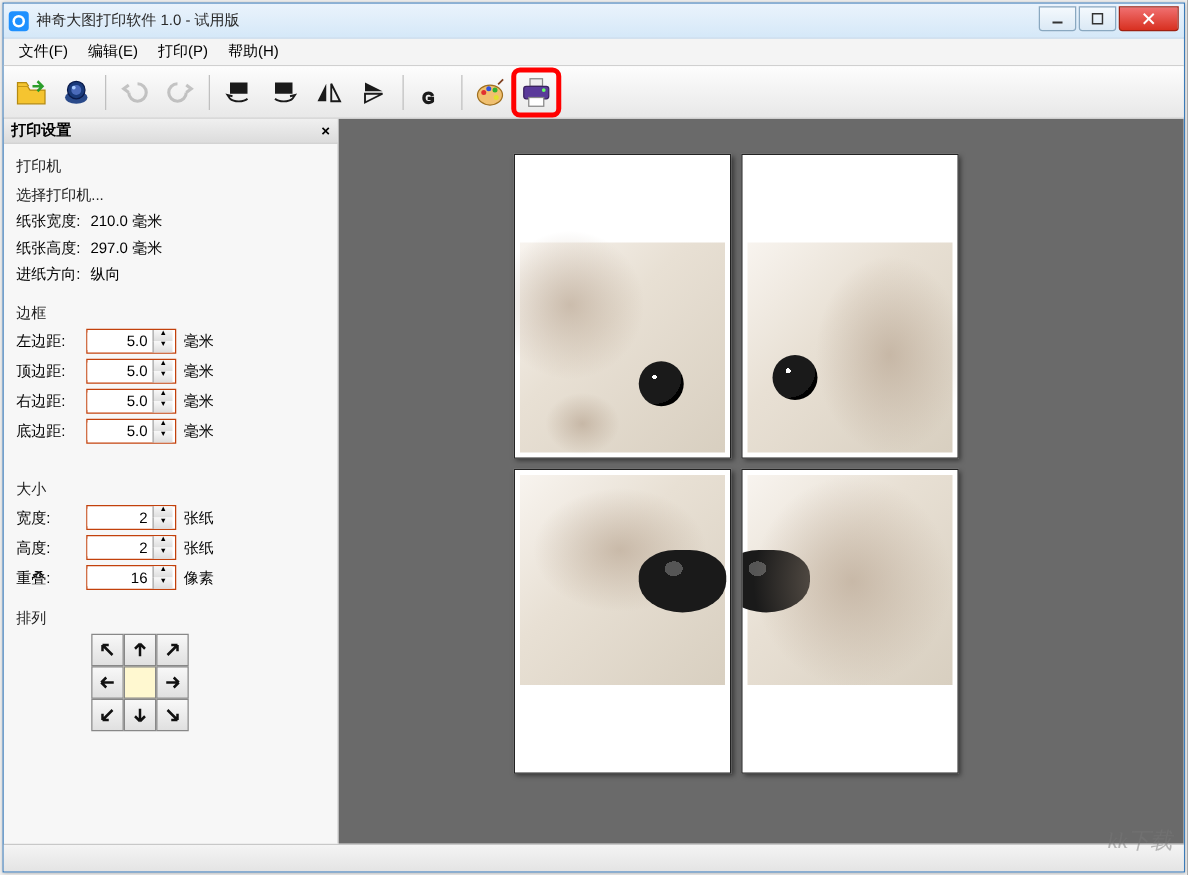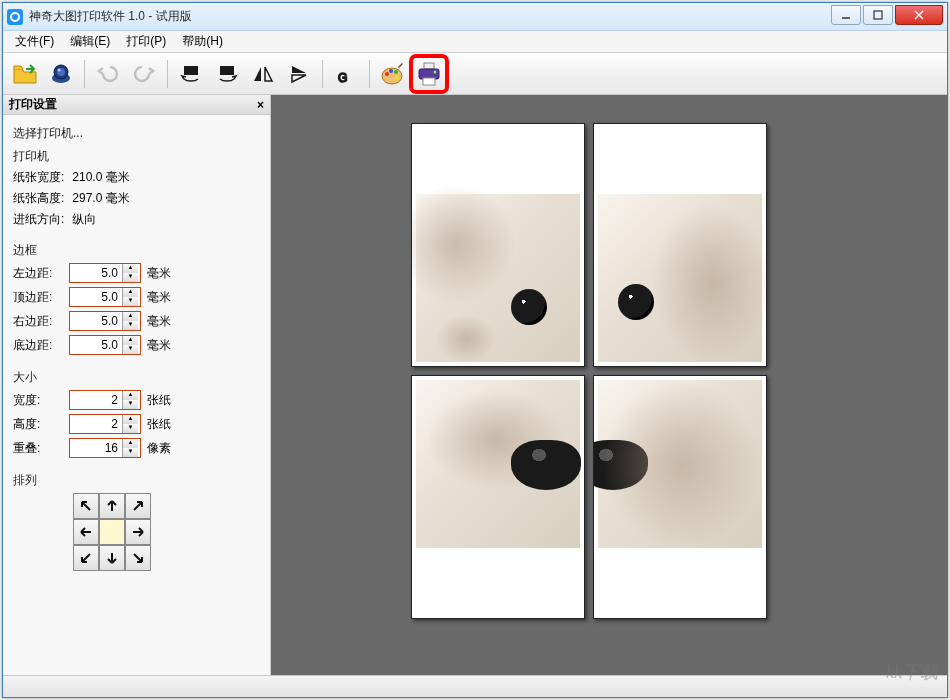--- a/index.html
+++ b/index.html
@@ -187,22 +187,22 @@
   </div>
 
   <div class="main">
 
     <div class="side-panel">
       <div class="panel-header">
         <span>打印设置</span>
         <span class="close-x">×</span>
       </div>
       <div class="panel-body">
+        <div class="section-label">打印机</div>
         <div class="section-label">选择打印机...</div>
-        <div class="section-label">打印机</div>
         <div class="info-line">
             <span class="key">纸张宽度:</span>
             <span>210.0 毫米</span>
           </div>
         <div class="info-line">
             <span class="key">纸张高度:</span>
             <span>297.0 毫米</span>
           </div>
         <div class="info-line">
             <span class="key">进纸方向:</span>
@@ -248,21 +248,21 @@
           <div class="spin">
               <input value="5.0" style="">
               <div class="spin-btns">
                 <div>▲</div>
                 <div>▼</div>
               </div>
             </div>
           <span class="unit">毫米</span>
         </div>
 
-        <div class="section-label" style="margin-top:14px">大小</div>
+        <div class="section-label" style="margin-top:28px">大小</div>
         <div class="field-row">
           <label>宽度:</label>
           <div class="spin">
               <input value="2" style="">
               <div class="spin-btns">
                 <div>▲</div>
                 <div>▼</div>
               </div>
             </div>
           <span class="unit">张纸</span>

